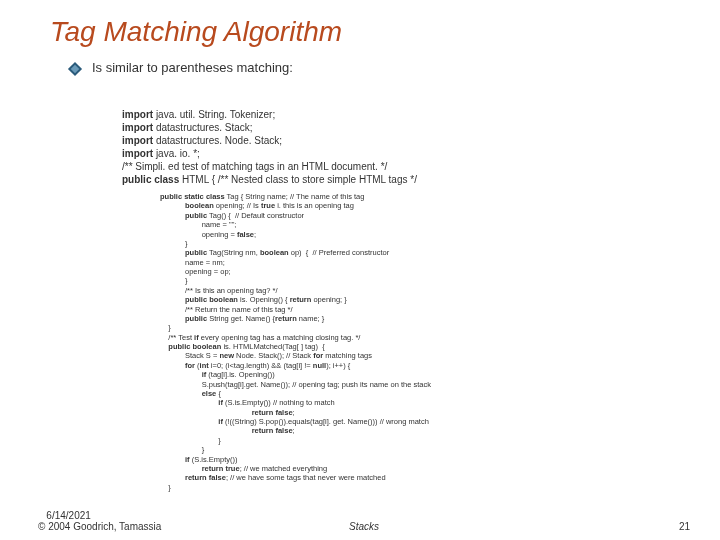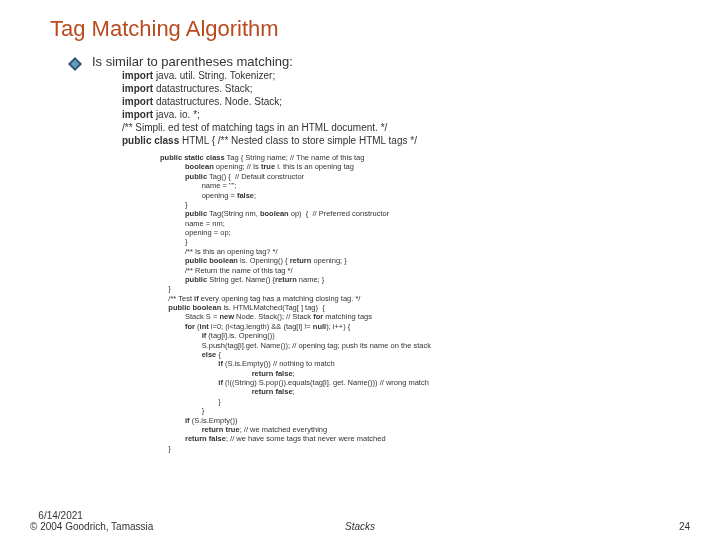--- a/index.html
+++ b/index.html
@@ -9,29 +9,30 @@
   height: 540px;
   background: #fff;
   font-family: Verdana, Geneva, sans-serif;
   position: relative;
   overflow: hidden;
 }
 .slide {
   padding: 8px 30px 0 50px;
 }
 .title {
-  font-size: 22px;
+  font-size: 28px;
   color: #b84a1e;
   font-weight: normal;
   margin: 8px 0 12px 0;
   font-family: Verdana, Geneva, sans-serif;
+  font-style: italic;
 }
 .bullet-row {
   display: flex;
-  align-items: center;
+  align-items: flex-start;
   margin-left: 20px;
 }
 .bullet {
   width: 10px;
   height: 10px;
   background: #2a5a7a;
   transform: rotate(45deg);
   margin-top: 4px;
   margin-right: 12px;
   flex-shrink: 0;
@@ -47,35 +48,36 @@
   font-size: 13px;
   color: #333;
 }
 .code-block {
   margin-left: 72px;
   font-size: 10px;
   line-height: 1.3;
   color: #333;
   white-space: pre;
   font-family: Verdana, Geneva, sans-serif;
+  margin-top: 33px;
 }
 .code-sub {
   margin-left: 110px;
   font-size: 7.5px;
   line-height: 1.25;
   color: #333;
   white-space: pre;
   font-family: Verdana, Geneva, sans-serif;
   margin-top: 6px;
 }
 .kw { font-weight: bold; }
 .footer {
   position: absolute;
   bottom: 8px;
-  left: 0;
+  left: 8px;
   right: 0;
   height: 18px;
   font-size: 10px;
   color: #333;
 }
 .footer-left {
   position: absolute;
   left: 30px;
   bottom: 0;
 }
@@ -106,14 +108,14 @@
 
   <div class="code-block" id="code-main"><div><span class="kw">import</span><span> java. util. String. Tokenizer;</span></div><div><span class="kw">import</span><span> datastructures. Stack;</span></div><div><span class="kw">import</span><span> datastructures. Node. Stack;</span></div><div><span class="kw">import</span><span> java. io. *;</span></div><div><span>/** Simpli. ed test of matching tags in an HTML document. */</span></div><div><span class="kw">public class</span><span> HTML { /** Nested class to store simple HTML tags */</span></div></div>
 
   <div class="code-sub" id="code-sub"><div><span class="kw">public</span> <span class="kw">static</span> <span class="kw">class</span> Tag { String name; // The name of this tag</div><div>            <span class="kw">boolean</span> opening; // Is <span class="kw">true</span> i. this is an opening tag</div><div>            <span class="kw">public</span> Tag() {  // Default constructor</div><div>                    name = "";</div><div>                    opening = <span class="kw">false</span>;</div><div>            }</div><div>            <span class="kw">public</span> Tag(String nm, <span class="kw">boolean</span> op)  {  // Preferred constructor</div><div>            name = nm;</div><div>            opening = op;</div><div>            }</div><div>            /** Is this an opening tag? */</div><div>            <span class="kw">public</span> <span class="kw">boolean</span> is. Opening() { <span class="kw">return</span> opening; }</div><div>            /** Return the name of this tag */</div><div>            <span class="kw">public</span> String get. Name() {<span class="kw">return</span> name; }</div><div>    }</div><div>    /** Test <span class="kw">if</span> every opening tag has a matching closing tag. */</div><div>    <span class="kw">public</span> <span class="kw">boolean</span> is. HTMLMatched(Tag[ ] tag)  {</div><div>            Stack S = <span class="kw">new</span> Node. Stack(); // Stack <span class="kw">for</span> matching tags</div><div>            <span class="kw">for</span> (<span class="kw">int</span> i=0; (i&lt;tag.length) &amp;&amp; (tag[i] != <span class="kw">null</span>); i++) {</div><div>                    <span class="kw">if</span> (tag[i].is. Opening())</div><div>                    S.push(tag[i].get. Name()); // opening tag; push its name on the stack</div><div>                    <span class="kw">else</span> {</div><div>                            <span class="kw">if</span> (S.is.Empty()) // nothing to match</div><div>                                            <span class="kw">return</span> <span class="kw">false</span>;</div><div>                            <span class="kw">if</span> (!((String) S.pop()).equals(tag[i]. get. Name())) // wrong match</div><div>                                            <span class="kw">return</span> <span class="kw">false</span>;</div><div>                            }</div><div>                    }</div><div>            <span class="kw">if</span> (S.is.Empty())</div><div>                    <span class="kw">return</span> <span class="kw">true</span>; // we matched everything</div><div>            <span class="kw">return</span> <span class="kw">false</span>; // we have some tags that never were matched</div><div>    }</div></div>
 </div>
 
 <div class="footer">
   <div class="footer-left" style="white-space:pre;">   6/14/2021
 © 2004 Goodrich, Tamassia</div>
   <div class="footer-center">Stacks</div>
-  <div class="footer-right">24</div>
+  <div class="footer-right">21</div>
 </div>
 
 </body></html>

